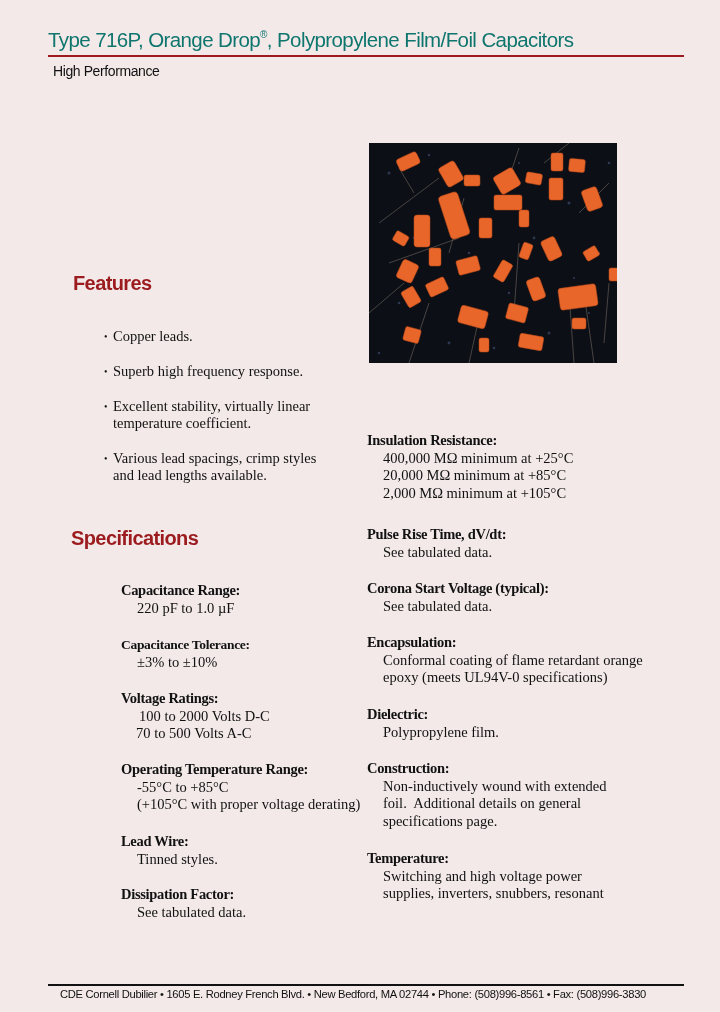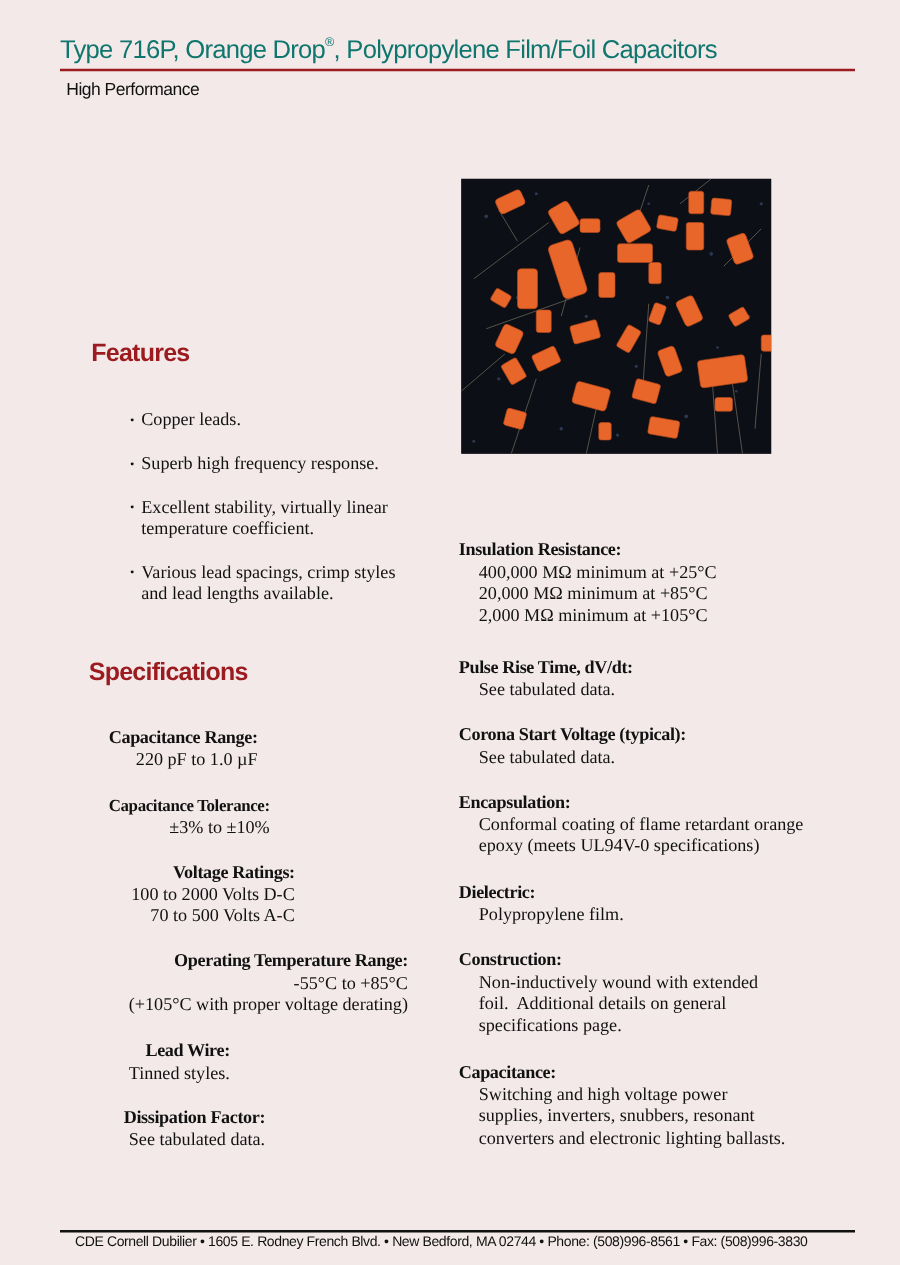--- a/index.html
+++ b/index.html
@@ -52,21 +52,21 @@
   }
   .features-list li {
     position: relative; padding-left: 9px; margin-bottom: 18px;
   }
   .features-list li::before {
     content: "\2022"; position: absolute; left: 0; top: 0; font-size: 10px;
   }
   .spec-block { position: absolute; font-size: 14.5px; line-height: 17.5px; margin-top: 16px; }
   .spec-label { font-weight: bold; letter-spacing: -0.3px; }
   .spec-value { padding-left: 16px; }
-  .left-col .spec-block { left: 87px; text-align: right; }
+  .left-col .spec-block { left: 121px; }
   .right-col .spec-block { left: 367px; width: 300px; }
   .footer-rule {
     position: absolute; left: 48px; top: 984px; width: 636px; height: 2px;
     background: #111;
   }
   .footer {
     position: absolute; left: 60px; top: 988px;
     font-family: "Liberation Sans", sans-serif;
     font-size: 11.2px; letter-spacing: -0.3px;
     color: #111; white-space: nowrap;
@@ -219,21 +219,20 @@
     <div class="spec-label">Dielectric:</div>
     <div class="spec-value">Polypropylene film.</div>
   </div>
   <div class="spec-block" style="top:744px">
     <div class="spec-label">Construction:</div>
     <div class="spec-value">Non-inductively wound with extended</div>
     <div class="spec-value" style="white-space:pre">foil.  Additional details on general</div>
     <div class="spec-value">specifications page.</div>
   </div>
   <div class="spec-block" style="top:834px">
-    <div class="spec-label">Capacitance:</div>
+    <div class="spec-label">Temperature:</div>
     <div class="spec-value">Switching and high voltage power</div>
     <div class="spec-value">supplies, inverters, snubbers, resonant</div>
-    <div class="spec-value">converters and electronic lighting ballasts.</div>
   </div>
 </div>
 
 <div class="footer-rule"></div>
 <div class="footer">CDE Cornell Dubilier • 1605 E. Rodney French Blvd. • New Bedford, MA 02744 • Phone: (508)996-8561 • Fax: (508)996-3830</div>
 
 </body></html>

